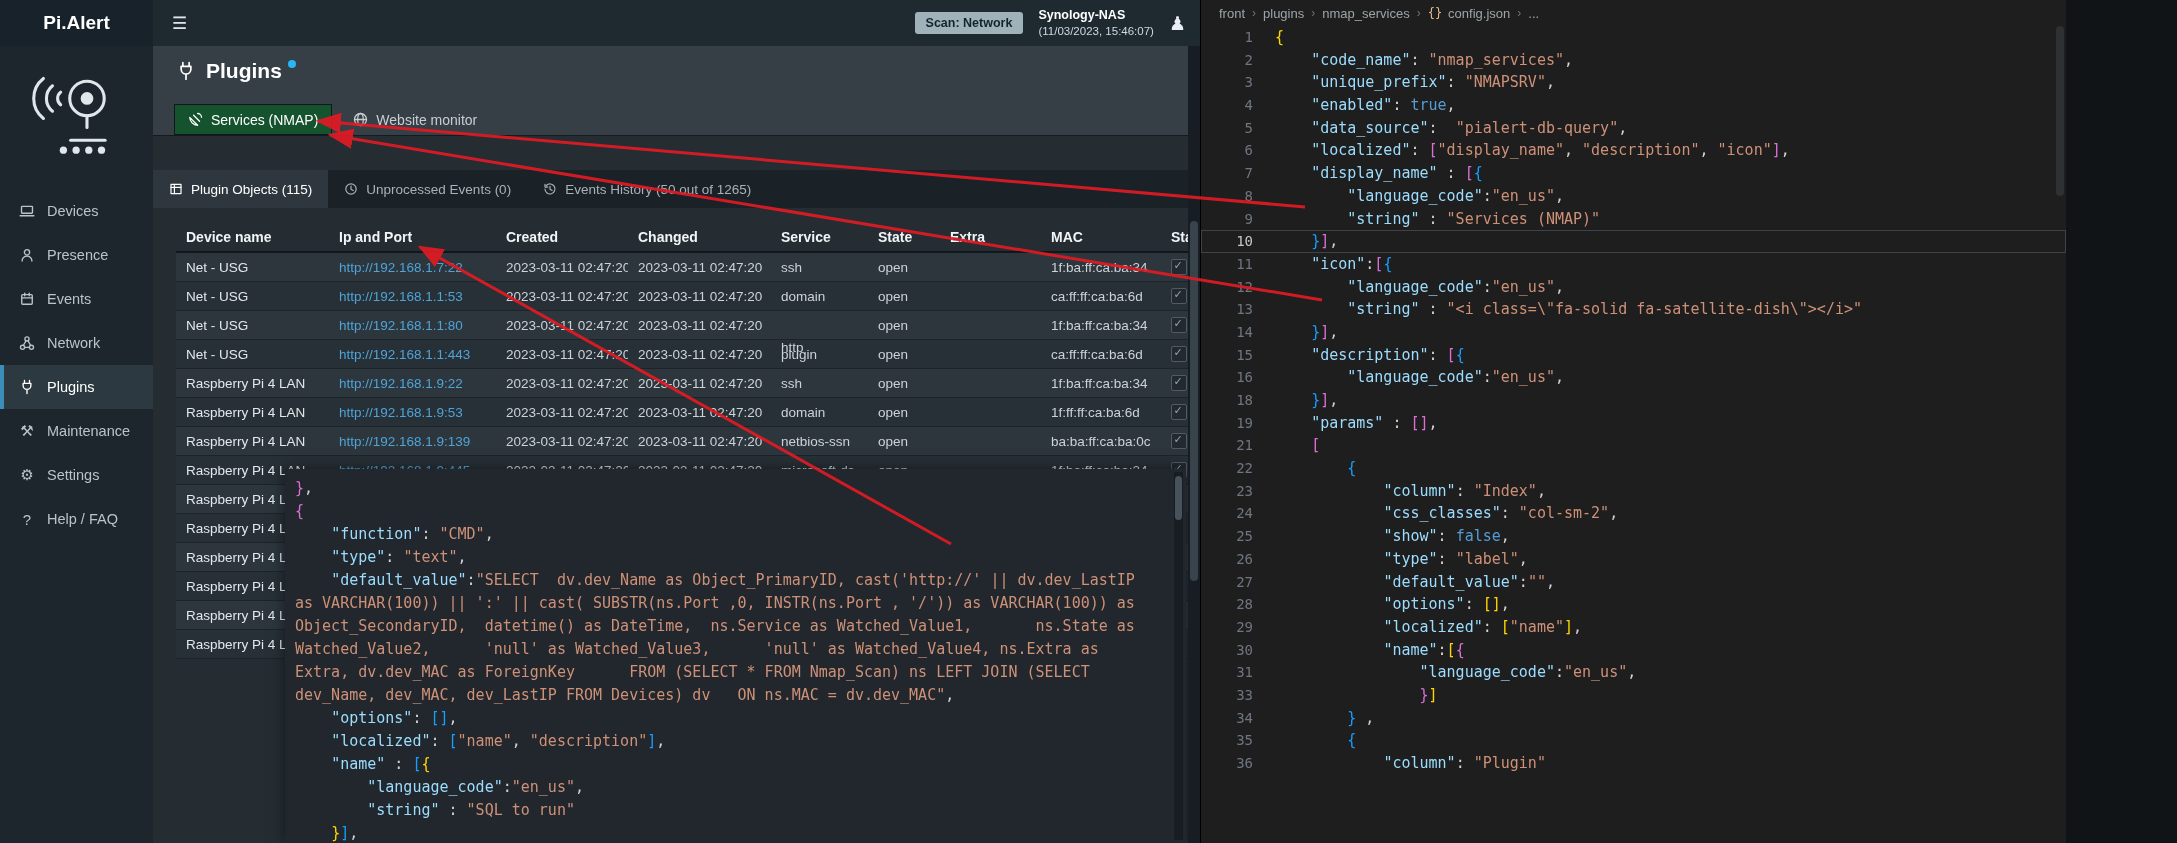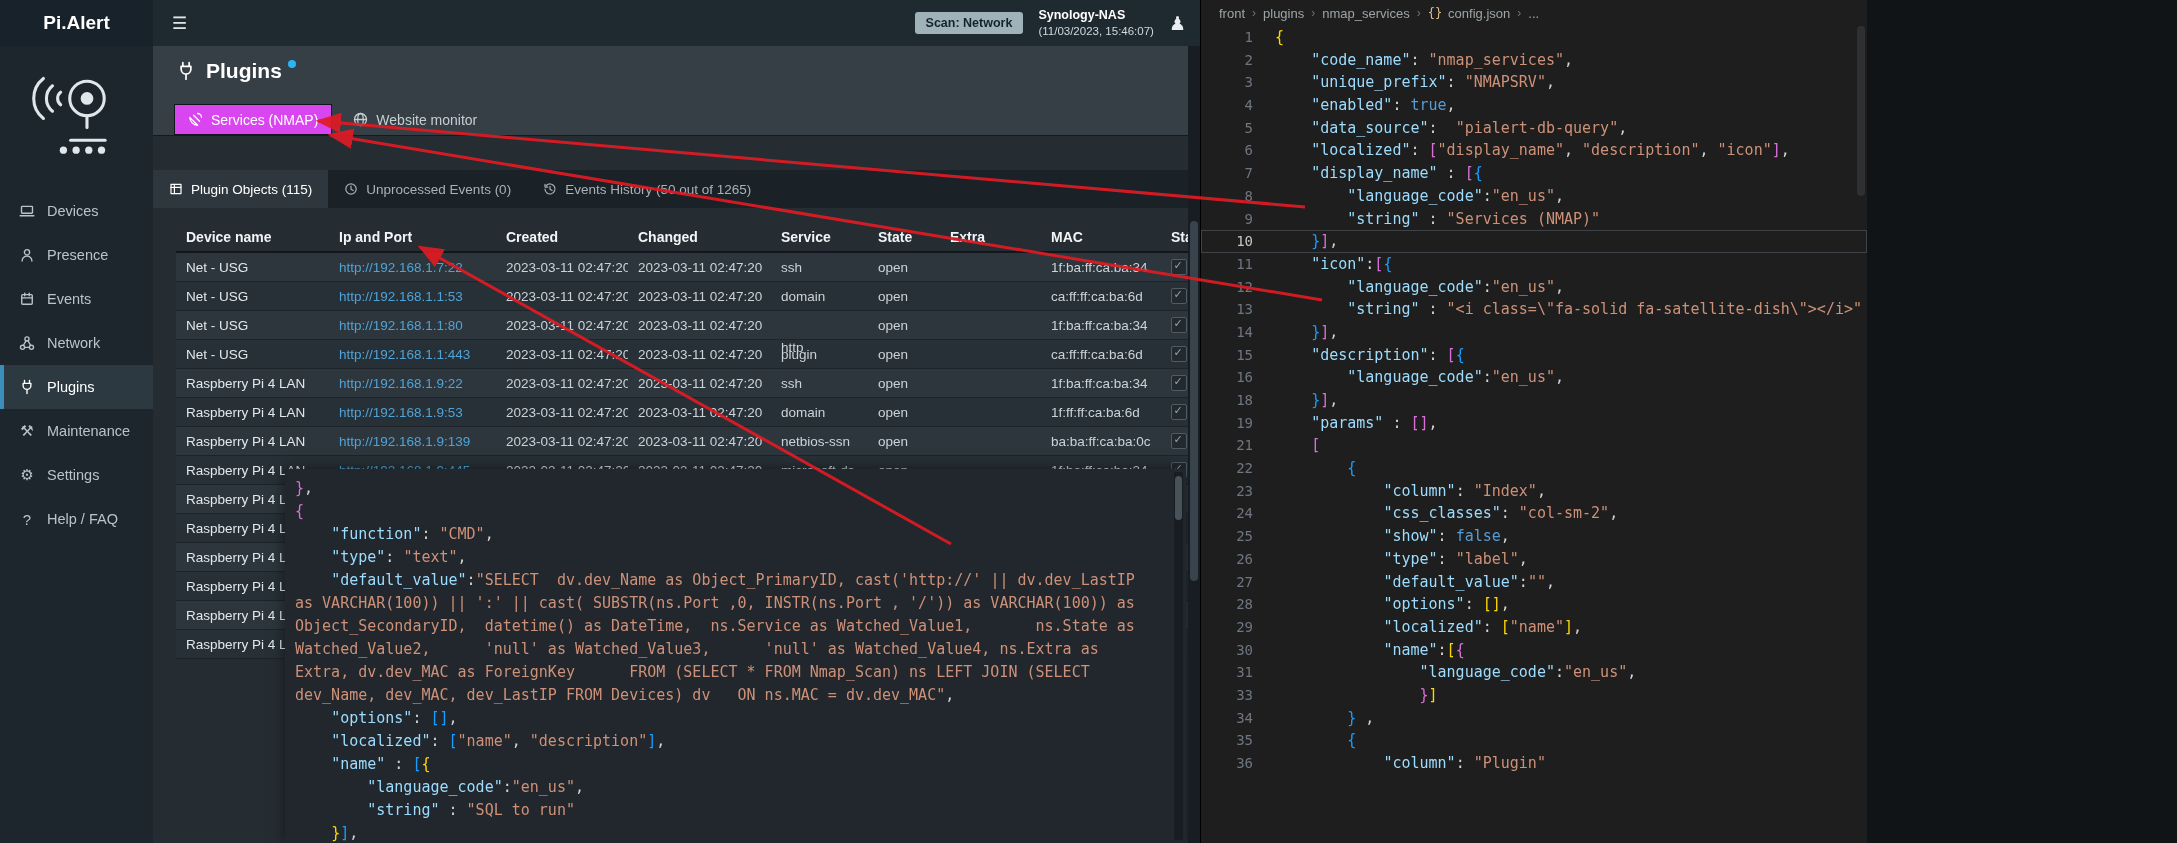--- a/index.html
+++ b/index.html
@@ -1,16 +1,16 @@
 <!DOCTYPE html>
 <html><head>
 <meta charset="utf-8">
 <style>
   html,body{margin:0;padding:0;background:#101416;}
-  #stage{position:relative;width:1867px;height:843px;overflow:hidden;
+  #stage{position:relative;width:2066px;height:843px;overflow:hidden;
          font-family:"Liberation Sans",sans-serif;-webkit-font-smoothing:antialiased;}
   
   .app{position:absolute;left:0;top:0;width:1200px;height:843px;background:#363f46;}
   .topbar{position:absolute;left:0;top:0;width:1200px;height:46px;background:#1f2930;border-bottom:1px solid #0d1215;}
   .brand{position:absolute;left:0;top:0;width:153px;height:46px;background:#18222a;color:#fff;
          font-size:19px;font-weight:bold;display:flex;align-items:center;justify-content:center;cursor:pointer;}
   .hamburger{position:absolute;left:162px;top:0;height:46px;display:flex;align-items:center;color:#dfe6ea;
          font-size:17px;cursor:pointer;padding:0 10px;}
   .nav-right{position:absolute;right:14px;top:0;height:46px;display:flex;align-items:center;gap:15px;}
   .scan-badge{background:#9fb2ba;color:#14242c;font-size:12.5px;padding:4px 11px;border-radius:3px;font-weight:600;}
@@ -27,21 +27,21 @@
   .s-icon{width:18px;display:flex;justify-content:center;align-items:center;font-size:15px;}
   .s-icon svg{width:16px;height:16px;display:block;}
   .content{position:absolute;left:153px;top:46px;right:0;bottom:0;background:#363f46;overflow:hidden;}
   .page-title-row{position:absolute;left:23px;top:13px;display:flex;align-items:center;gap:10px;color:#fff;}
   .title-icon svg{width:20px;height:20px;display:block;}
   .page-title{font-size:21px;font-weight:700;}
   .badge-dot{width:8px;height:8px;border-radius:50%;background:#29b6f6;align-self:flex-start;margin:1px 0 0 -4px;}
   .tabs-row{position:absolute;left:21px;top:58px;display:flex;gap:8px;height:31px;}
   .tab{display:flex;align-items:center;gap:8px;padding:0 13px;font-size:14px;color:#c7ced3;cursor:pointer;}
   .tab svg{width:15px;height:15px;}
-  .tab.active{background:#d946ef;border:1px solid #11171b;color:#fff;}
+  .tab.active{background:#14532d;border:1px solid #11171b;color:#fff;}
   .panel{position:absolute;left:0;right:0;top:89px;bottom:0;background:#252d33;border-top:1px solid #141a1f;}
   .inner-tabs{position:absolute;left:0;right:0;top:34px;height:38px;background:#1a2127;display:flex;align-items:stretch;}
   .itab{display:flex;align-items:center;gap:8px;padding:0 16px;font-size:13.5px;color:#a9b2b8;cursor:pointer;}
   .itab svg{width:14px;height:14px;}
   .itab.active{background:#2e373d;color:#fff;}
   .table-wrap{position:absolute;left:23px;right:0;top:87px;}
   .thead{display:flex;height:28px;align-items:center;font-weight:700;font-size:14px;color:#f2f5f7;
          border-bottom:2px solid #11171c;}
   .trow{display:flex;height:28px;align-items:center;font-size:13.5px;color:#ccd3d8;border-bottom:1px solid #1d2429;}
   .trow.odd{background:#2d363d;}

